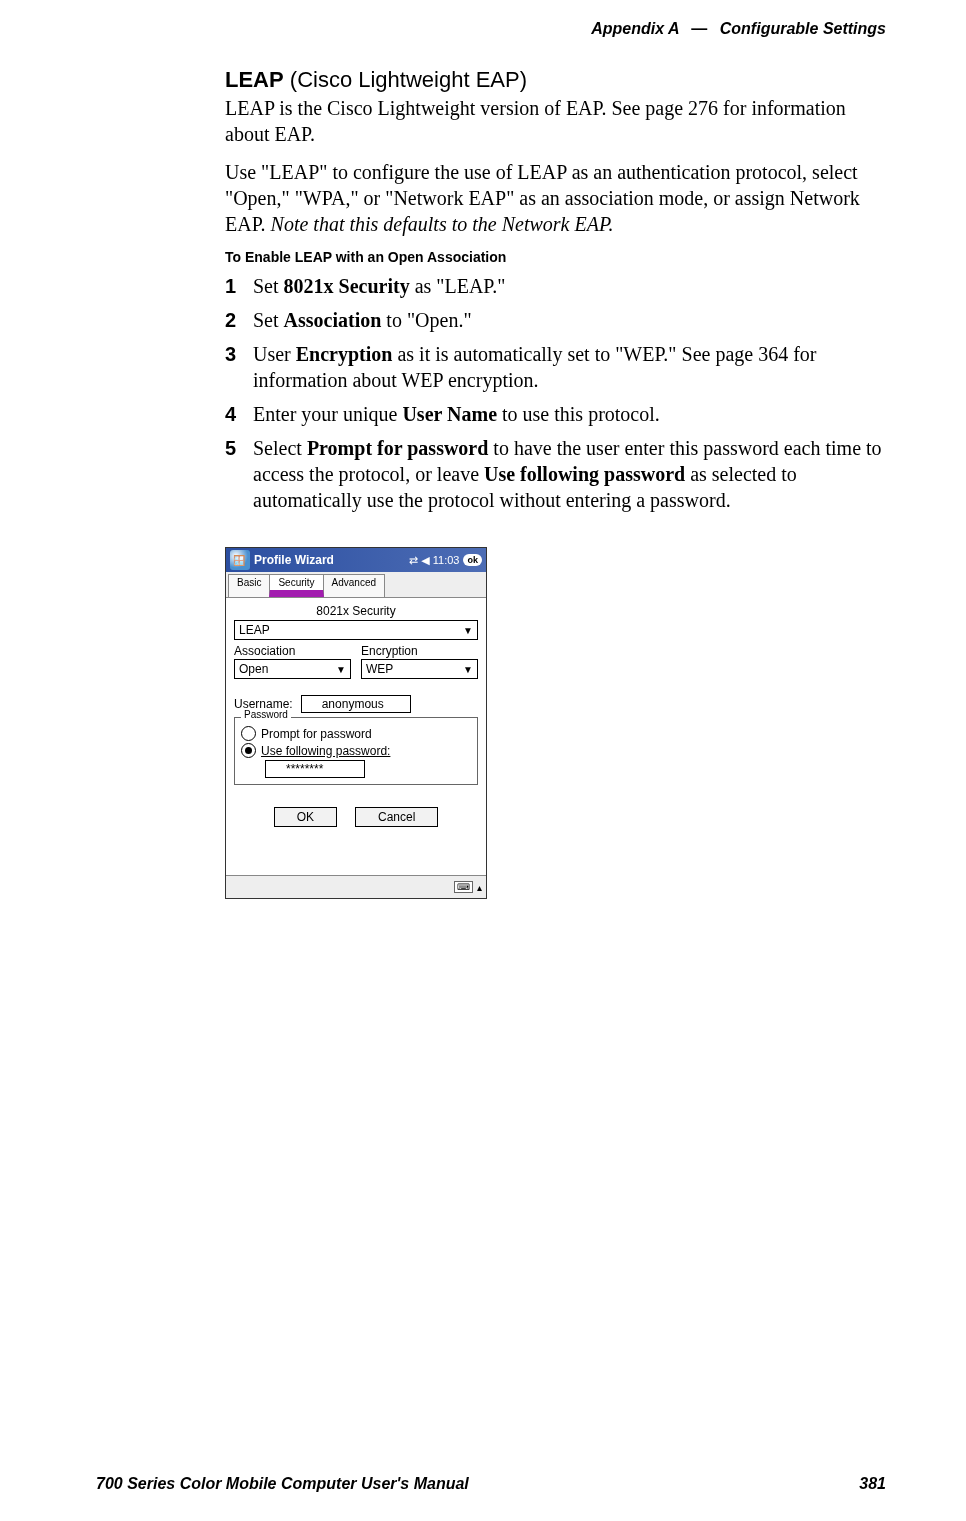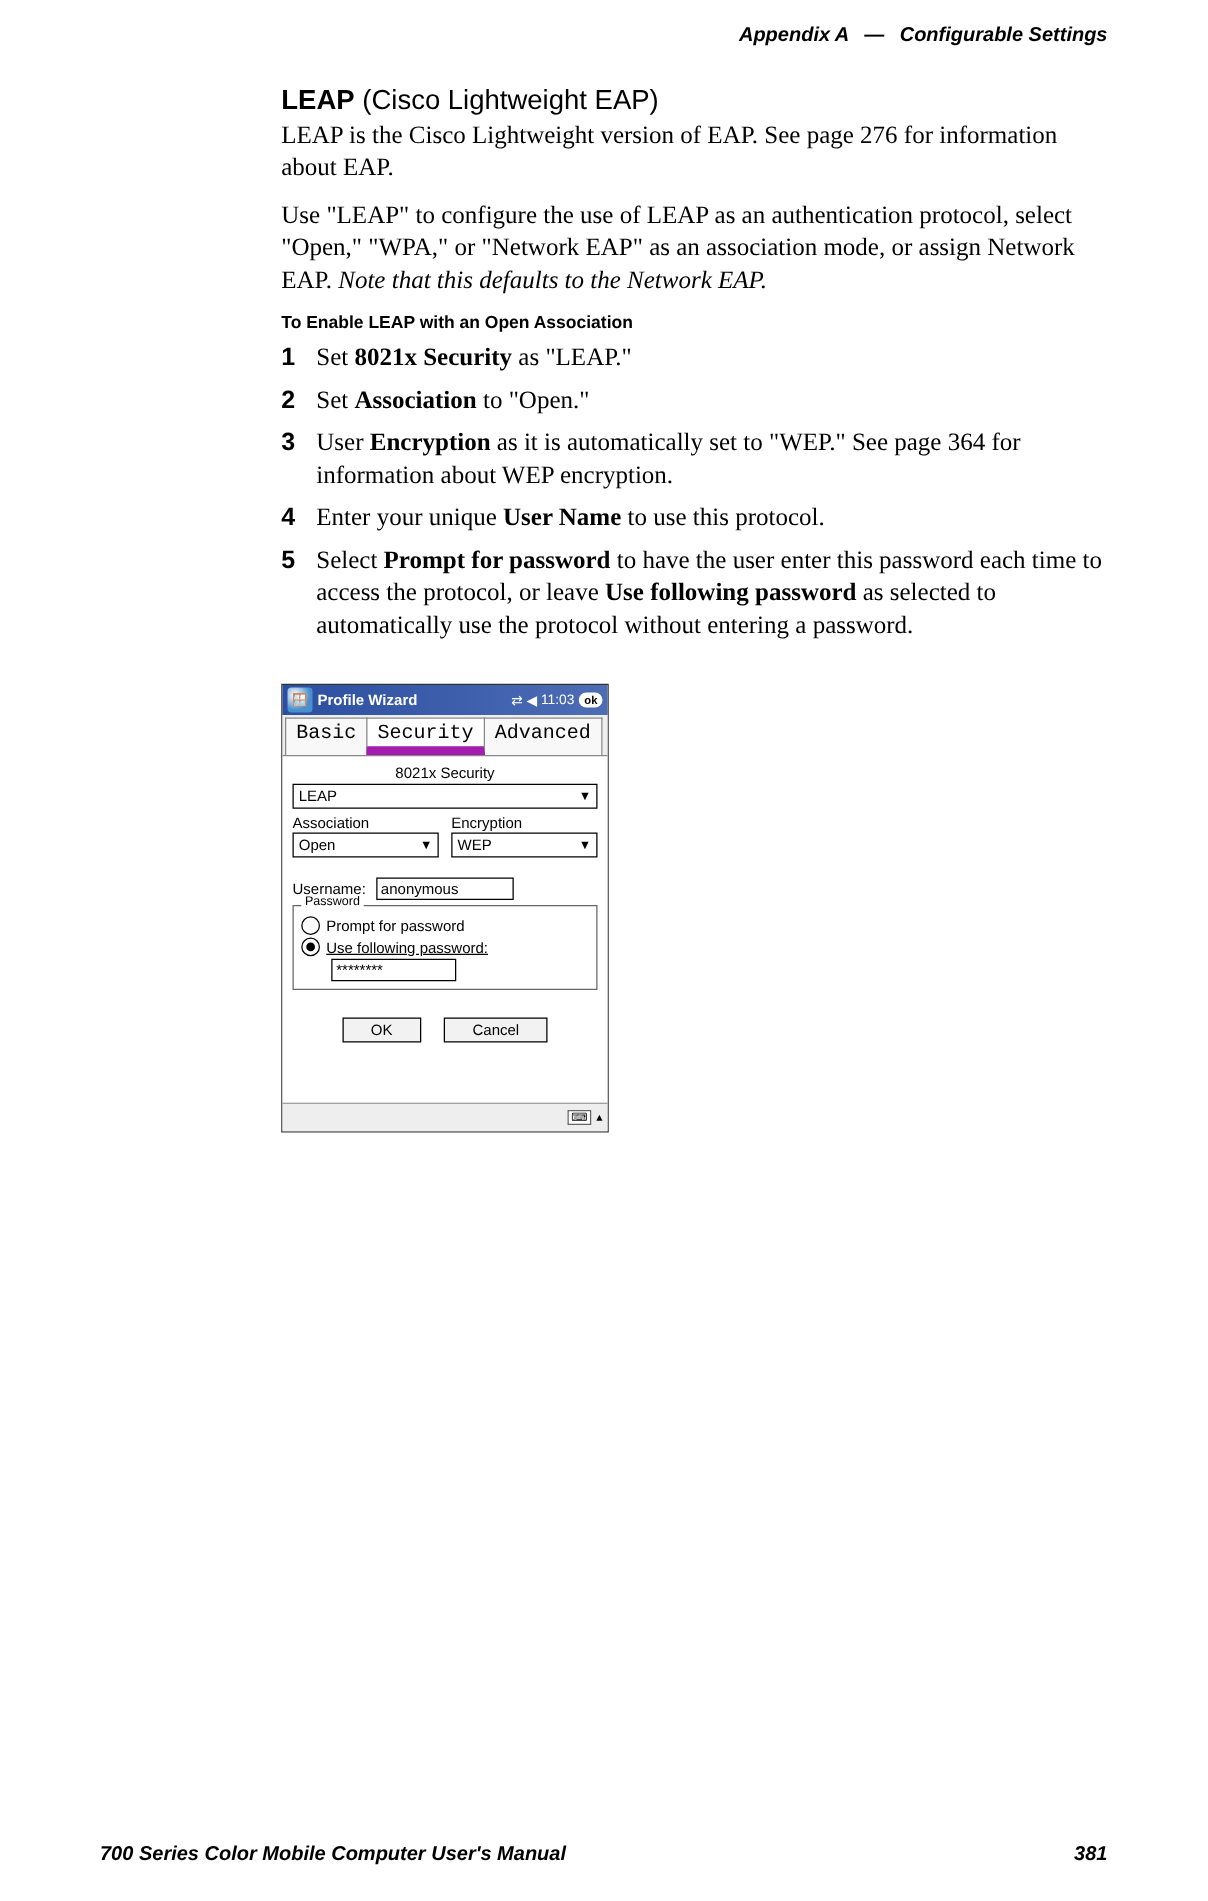--- a/index.html
+++ b/index.html
@@ -137,24 +137,23 @@
       display: flex;
       background: #eee;
       padding-top: 2px;
       padding-left: 2px;
     }
     .tab {
       border: 1px solid #888;
       border-bottom: none;
       padding: 2px 8px;
       background: #f8f8f8;
-      font-size: 16px;
+      font-size: 10px;
       margin-right: -1px;
       position: relative;
-      font-family: Liberation Mono, monospace;
     }
     .tab.active {
       background: #fff;
       z-index: 1;
       border-bottom: 7px solid #a21caf;
     }
     .tab-content {
       border-top: 1px solid #888;
       padding: 4px 8px 10px 8px;
       background: #fff;
@@ -200,21 +199,21 @@
       align-items: center;
       margin-top: 16px;
       gap: 8px;
     }
     .username-label {
       font-size: 12px;
     }
     .textinput {
       border: 1px solid #000;
       background: #fff;
-      padding: 1px 3px;
+      padding: 1px 20px;
       font-size: 12px;
       height: 18px;
       box-sizing: border-box;
     }
     .fieldset {
       border: 1px solid #666;
       margin-top: 4px;
       padding: 6px 6px 6px 6px;
       position: relative;
     }
@@ -277,21 +276,21 @@
     .kb-icon {
       border: 1px solid #666;
       font-size: 9px;
       padding: 0 2px;
       background: #fff;
       line-height: 10px;
     }
     .footer {
       position: absolute;
       bottom: 28px;
-      left: 80px;
+      left: 96px;
       right: 80px;
       display: flex;
       justify-content: space-between;
       font-family: Arial, sans-serif;
       font-weight: bold;
       font-style: italic;
       font-size: 16px;
       gap: 24px;
     }
     .underline {

